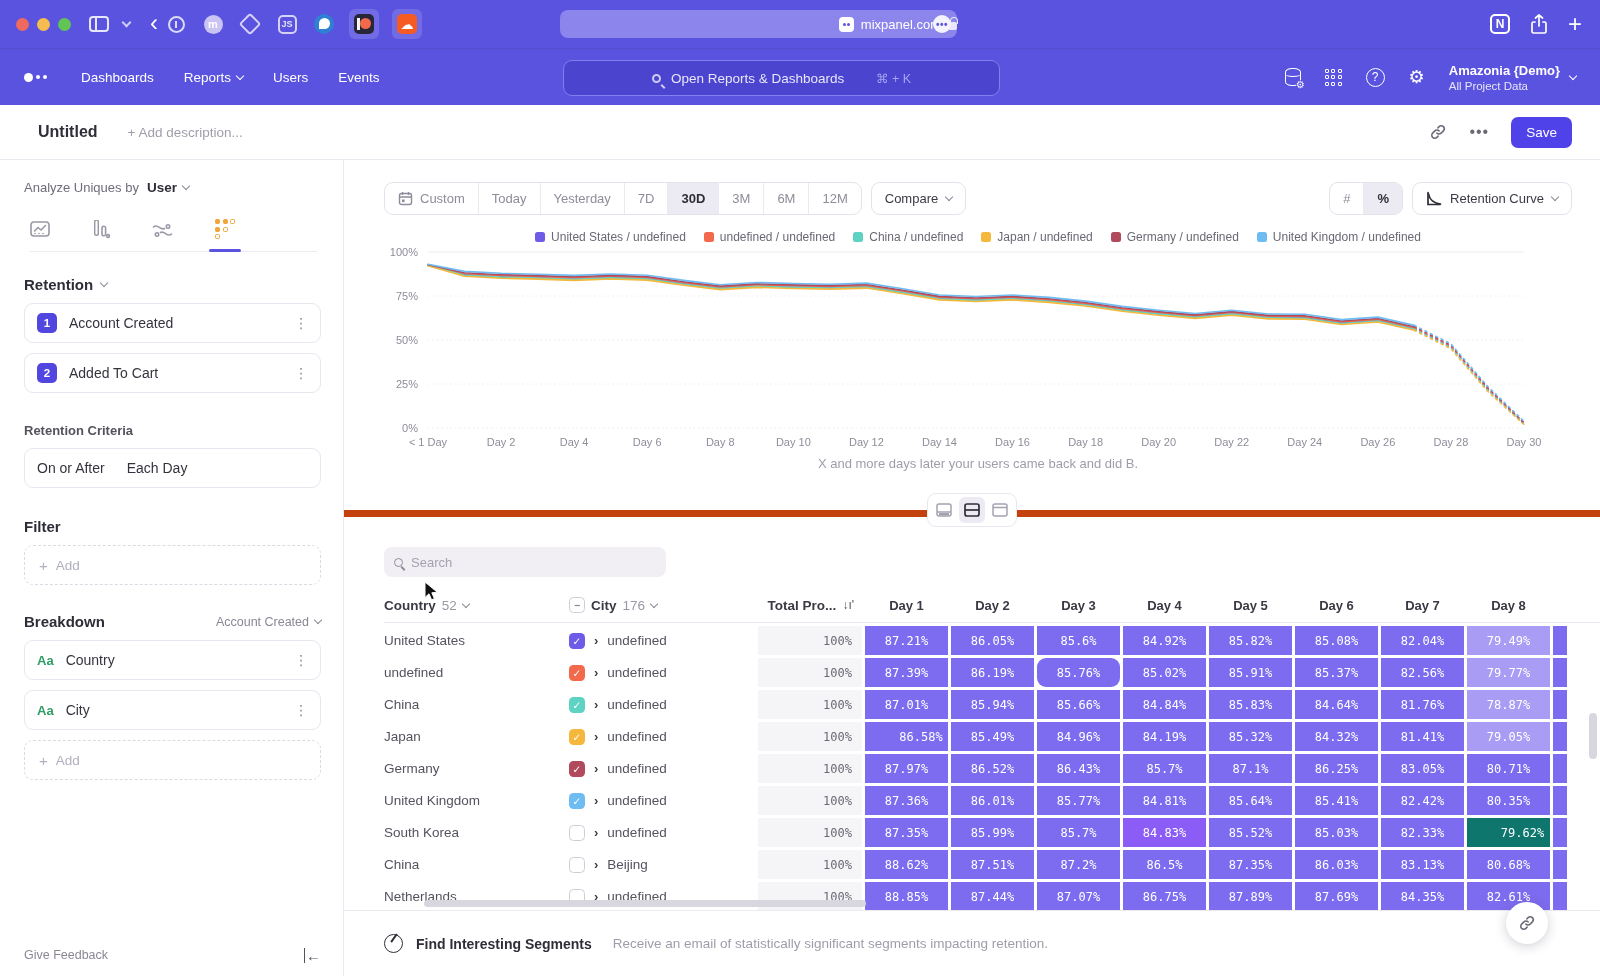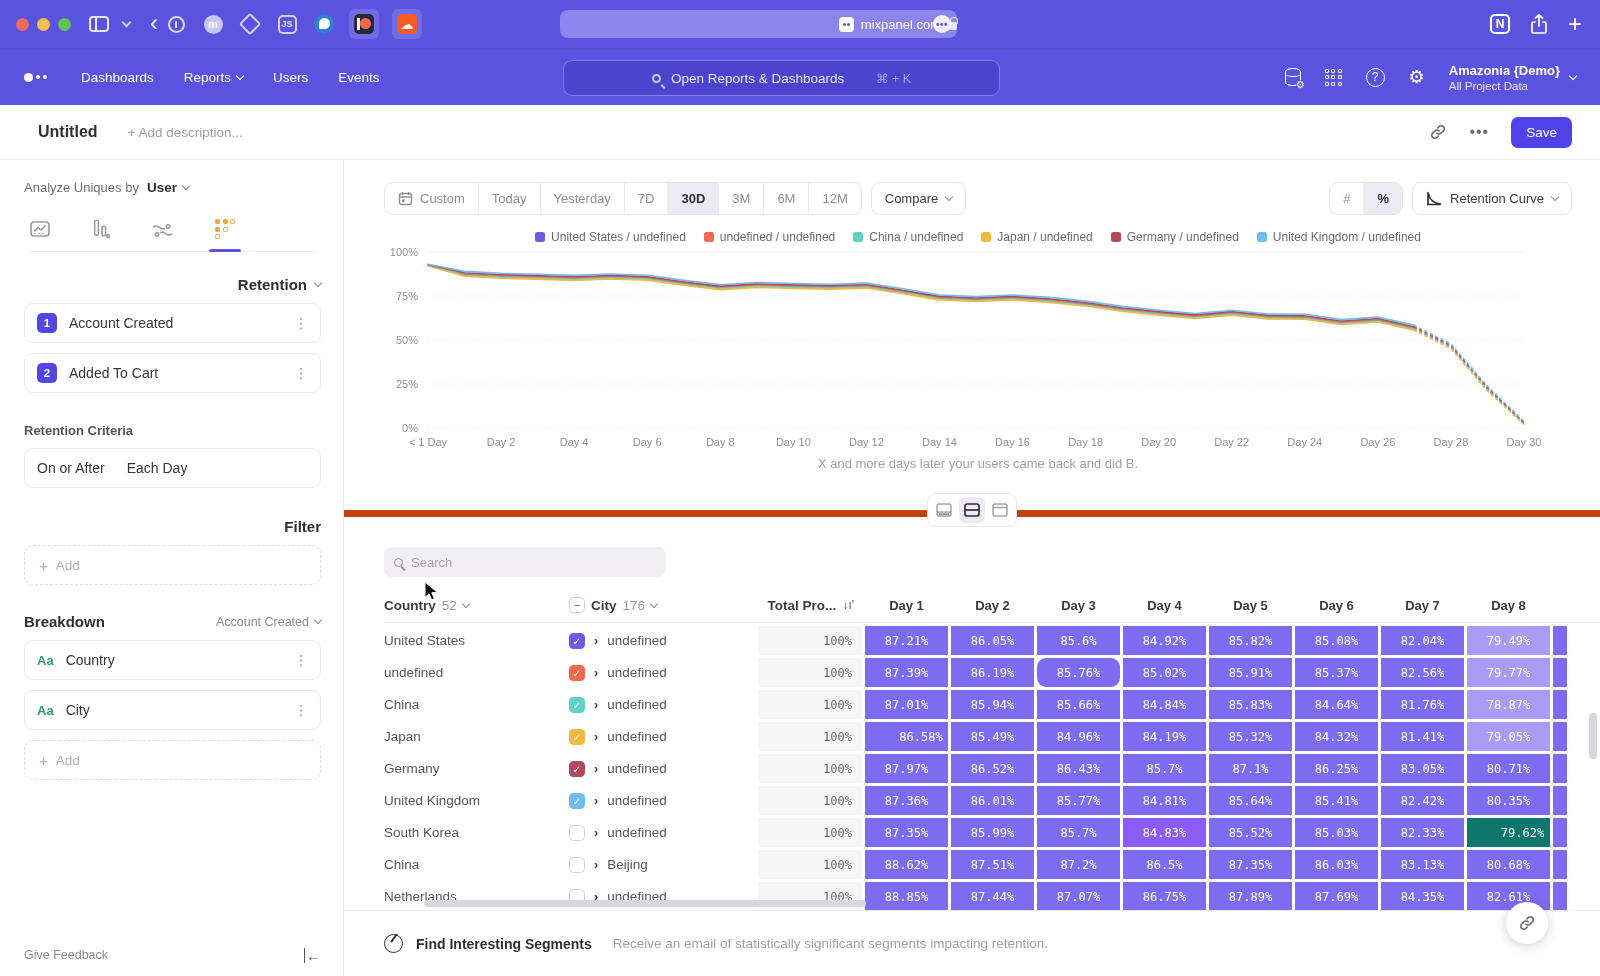--- a/index.html
+++ b/index.html
@@ -84,21 +84,21 @@
   .an-row { display:flex; align-items:center; gap:6px; font-size:13px; color:#6f6c7a; }
   .an-row b { color:#2f2e38; font-size:13.5px; margin-left:2px;}
   .gchev { width:6px;height:6px;border-right:1.6px solid #8a8795;border-bottom:1.6px solid #8a8795;transform:rotate(45deg);margin-top:-3px;}
   .tabs { display:flex; gap:42px; margin:22px 4px 0 6px; padding-bottom:12px; border-bottom:1px solid #edebf2; }
   .tab { position:relative; height:22px; display:flex; align-items:flex-end; }
   .tab.active::after { content:""; position:absolute; left:-6px; right:-6px; bottom:-13px; height:3px; background:#5a53df; border-radius:2px; }
   .rgrid { display:grid; grid-template-columns:repeat(3,5px); grid-gap:2.5px; }
   .rgrid i { width:5px; height:5px; border:1.5px solid #f0a43a; border-radius:1.5px; display:block;}
   .rgrid i.f { background:#f0a43a; }
   .rgrid i.e { visibility:hidden; }
-  .sec-h { font-size:15px; font-weight:bold; color:#2f2e38; display:flex; align-items:center; gap:8px;justify-content:flex-end; }
+  .sec-h { font-size:15px; font-weight:bold; color:#2f2e38; display:flex; align-items:center; gap:8px; }
   .card { border:1px solid #e8e6ee; border-radius:9px; height:40px; display:flex; align-items:center; padding:0 12px; margin-top:10px; background:#fff; }
   .badge { width:20px; height:20px; border-radius:5px; background:#5246e0; color:#fff; font-size:11.5px; font-weight:bold; display:flex; align-items:center; justify-content:center; margin-right:12px; }
   .card-label { font-size:14px; color:#35343e; }
   .kebab { margin-left:auto; color:#8a8795; font-size:14px; }
   .gray-h { font-size:13px; color:#6f6c7a; font-weight:bold; }
   .dashed-add { border:1px dashed #dcd9e4; border-radius:9px; height:40px; display:flex; align-items:center; padding:0 14px; margin-top:10px; color:#b3b0bd; font-size:13.5px; gap:8px;}
   .aa { color:#2e9e67; font-weight:bold; font-size:13px; margin-right:12px; }
   .bd-head { display:flex; align-items:center; margin-top:28px; }
   .bd-right { margin-left:auto; display:flex; align-items:center; gap:6px; color:#8a8795; font-size:12.5px; }
   .feedback { position:absolute; bottom:0; left:0; right:0; height:42px; display:flex; align-items:center; padding:0 22px 0 24px; color:#8a8795; font-size:12.5px; }

